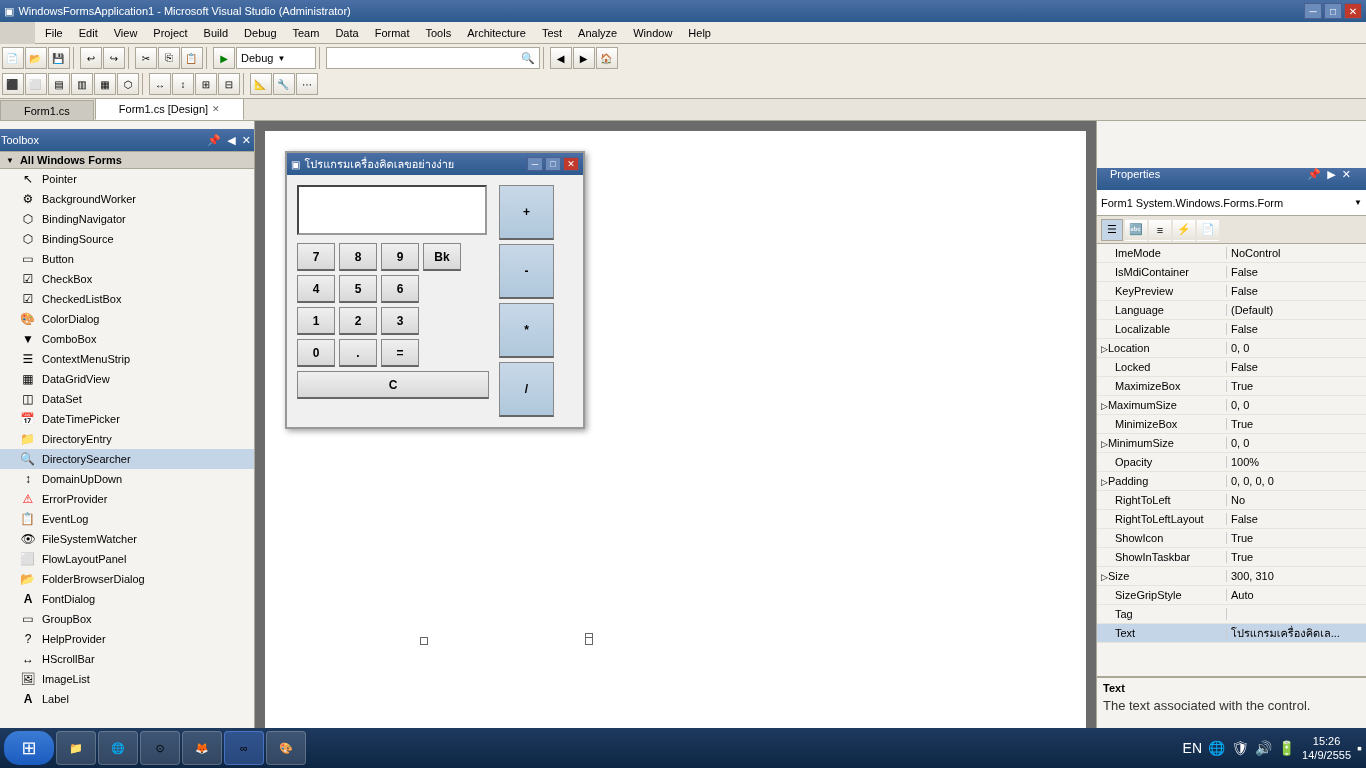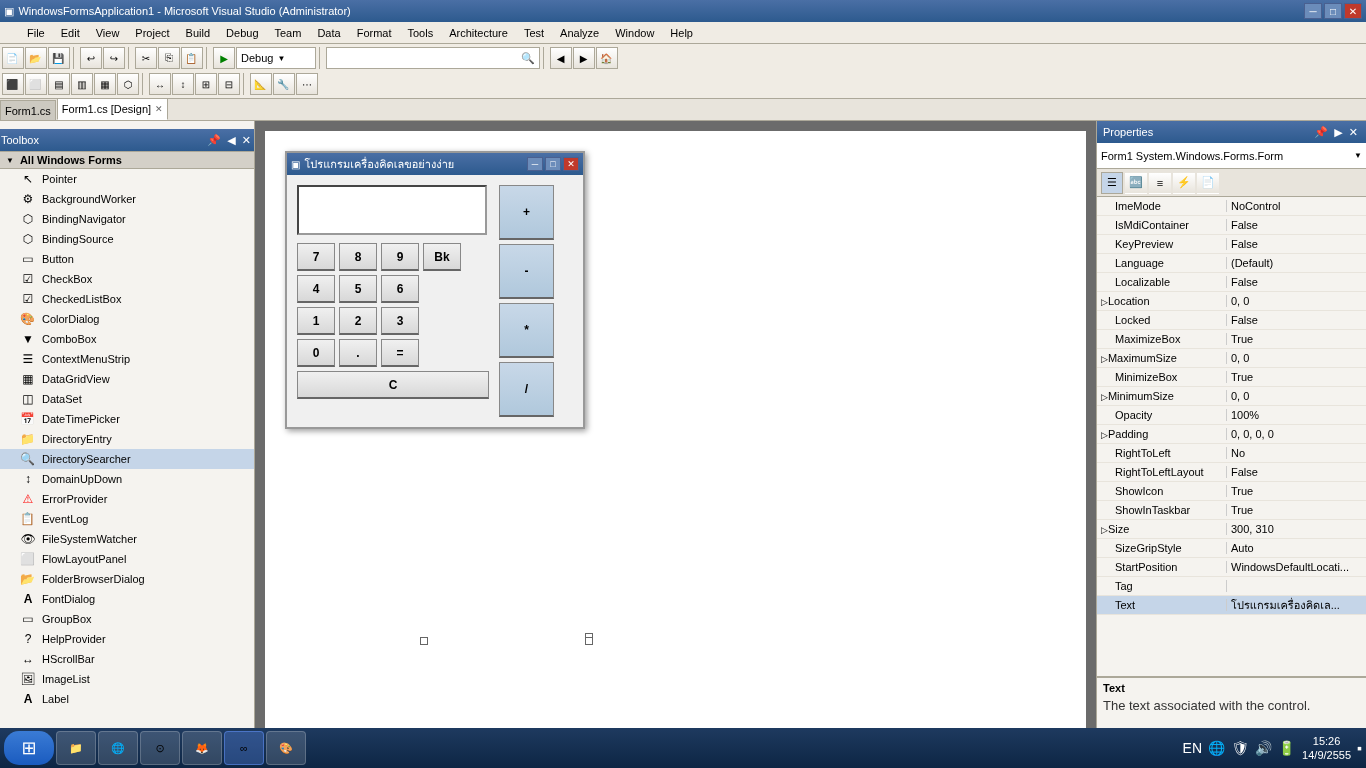--- a/index.html
+++ b/index.html
@@ -26,21 +26,22 @@
     }
     .title-btn.close { background: #c0392b; }
 
     
     #menu-bar {
       background: #f0ece4;
       border-bottom: 1px solid #aca899;
       height: 22px;
       display: flex;
       align-items: center;
-      padding: 0 19px;
+      padding: 0 2px;
+      margin-left: 35px;
     }
     .menu-item {
       padding: 2px 8px;
       cursor: pointer;
       height: 22px;
       display: flex; align-items: center;
     }
 
     
     #toolbar-area {
@@ -74,21 +75,21 @@
     
     #tab-strip {
       background: #e8e4dc;
       border-bottom: 1px solid #aca899;
       height: 22px;
       display: flex; align-items: flex-end;
       padding: 0 270px 0 0;
     }
     .tab {
       height: 20px;
-      padding: 0 4px;
+      padding: 0 23px;
       display: flex; align-items: center; gap: 4px;
       border: 1px solid #aca899;
       border-bottom: none;
       cursor: pointer;
       font-size: 11px;
       background: #ccc9c0;
       margin-right: 1px;
     }
     .tab.active {
       background: #fff;
@@ -221,23 +222,24 @@
     #properties-panel {
       width: 270px;
       background: #f5f3ef;
       border-left: 1px solid #aca899;
       display: flex; flex-direction: column;
     }
     #props-header {
       background: linear-gradient(to bottom, #4a6fa5, #2d5a8e);
       color: white;
       height: 22px;
-      display: flex; align-items: center; justify-content: space-between;
-      padding: 0 6px;
+      display: flex; align-items: flex-start; justify-content: space-between;
+      padding: 0 13px;
       font-size: 11px;
+      margin-top: 47px;
     }
     #props-header-btns { display: flex; gap: 2px; }
 
     #props-selector {
       height: 26px;
       background: #fff;
       border-bottom: 1px solid #aca899;
       display: flex; align-items: center;
       padding: 0 4px;
       font-size: 11px;
@@ -719,24 +721,20 @@
       </div>
       <div class="props-row">
         <div class="prop-name"><span class="prop-expand">▷</span><span>Size</span></div>
         <div class="prop-value">300, 310</div>
       </div>
       <div class="props-row">
         <div class="prop-name"><span style="width:14px;display:inline-block;"></span><span>SizeGripStyle</span></div>
         <div class="prop-value">Auto</div>
       </div>
       <div class="props-row">
-        <div class="prop-name"><span style="width:14px;display:inline-block;"></span><span>StartPosition</span></div>
-        <div class="prop-value">WindowsDefaultLocati...</div>
-      </div>
-      <div class="props-row">
         <div class="prop-name"><span style="width:14px;display:inline-block;"></span><span>Tag</span></div>
         <div class="prop-value"></div>
       </div>
       <div class="props-row" style="background:#c5d5e8;">
         <div class="prop-name"><span style="width:14px;display:inline-block;"></span><span>Text</span></div>
         <div class="prop-value">โปรแกรมเครื่องคิดเล...</div>
       </div>
     </div>
 
     <div id="props-description">

